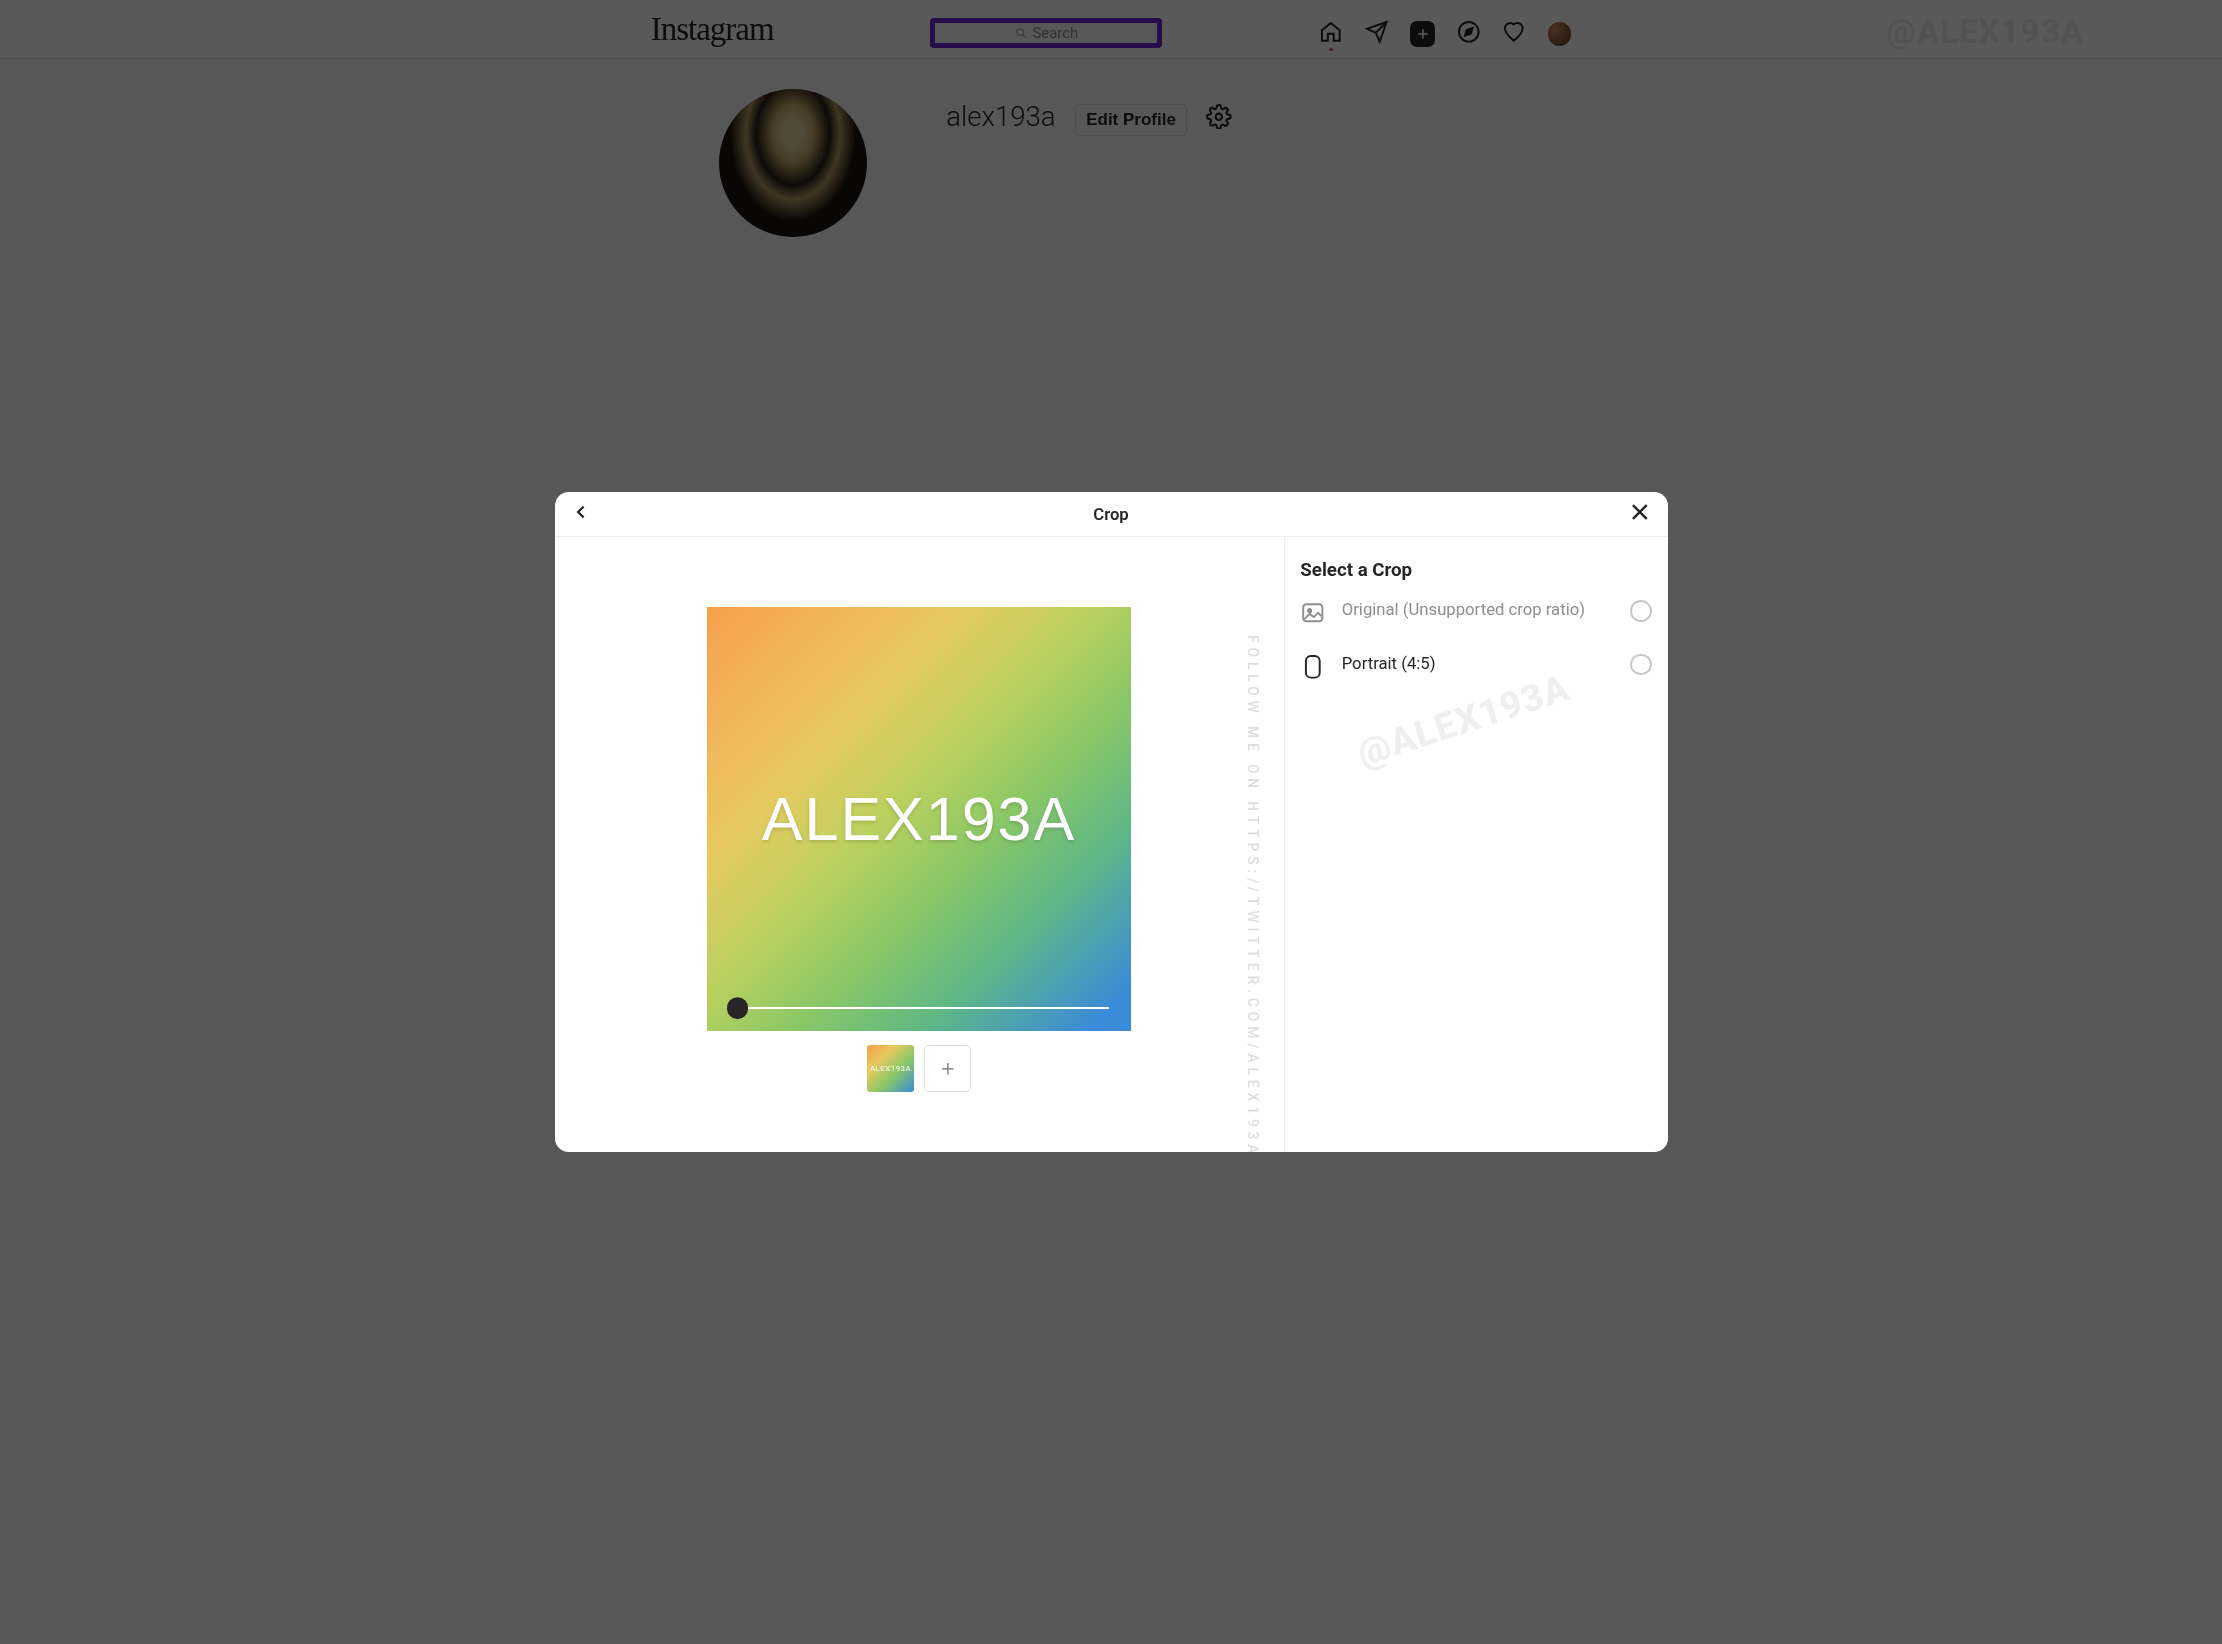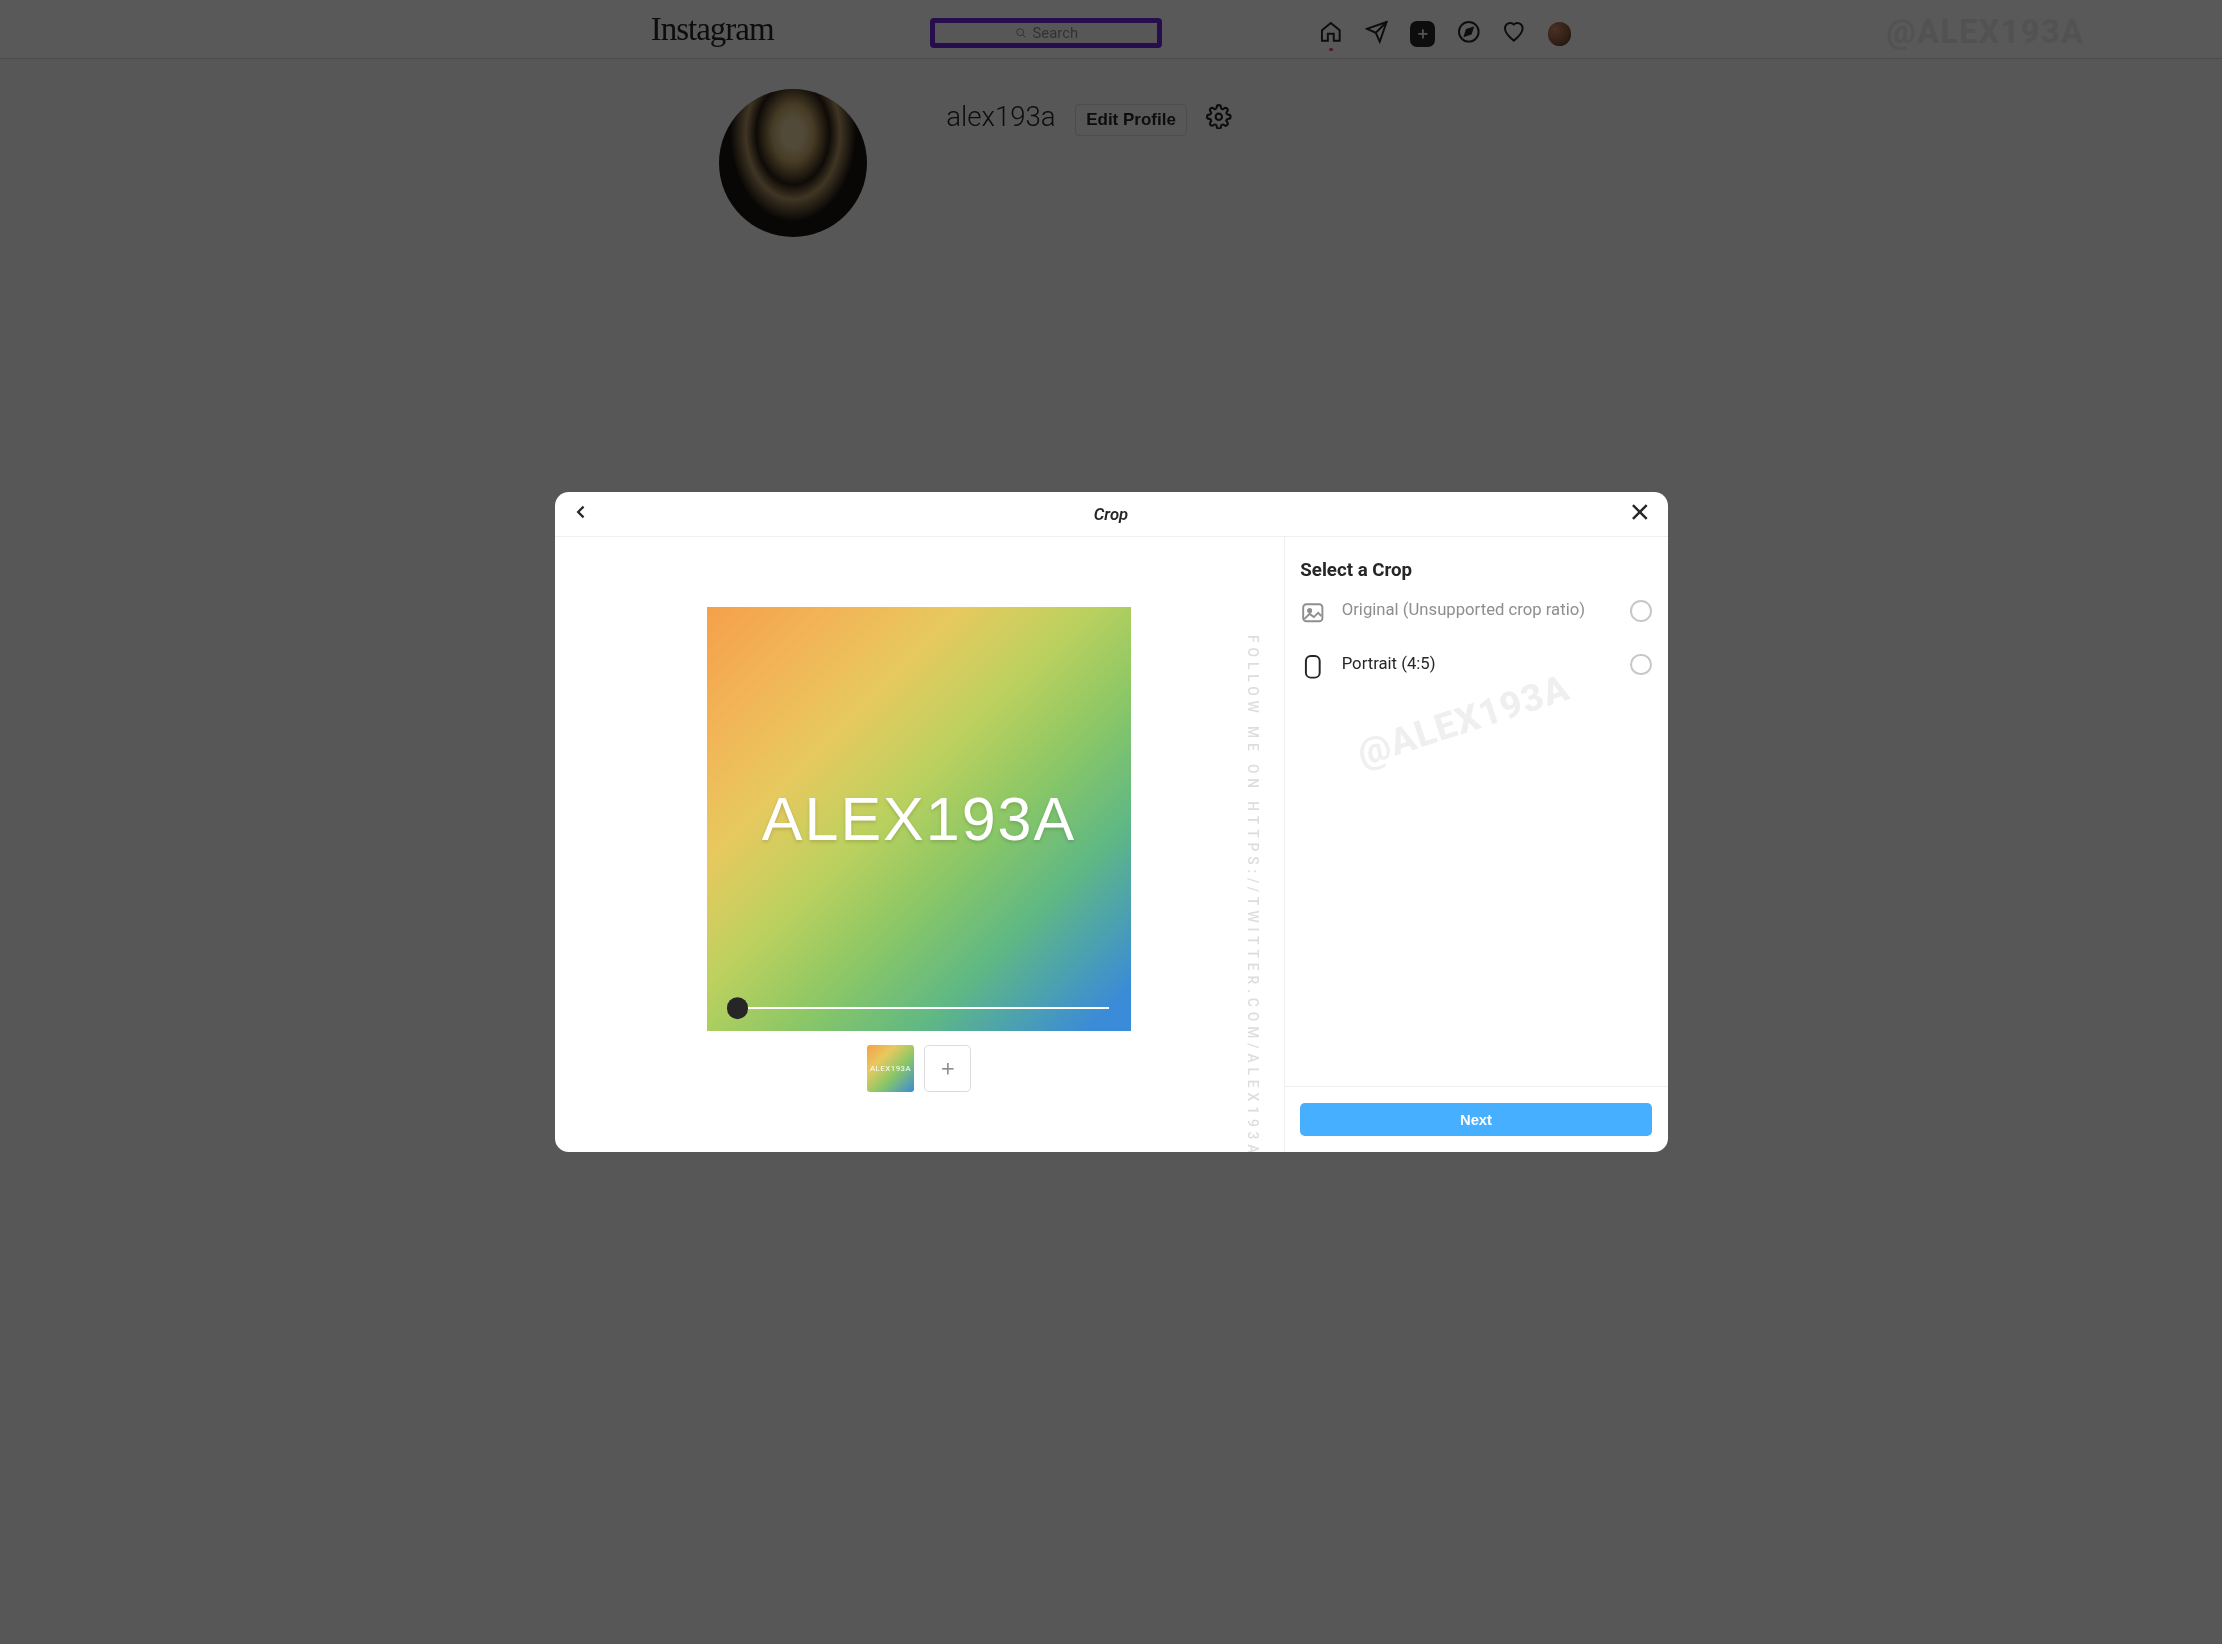--- a/index.html
+++ b/index.html
@@ -118,21 +118,20 @@
     position: relative;
   }
   .modal-header {
     height: 45px;
     border-bottom: 1px solid #efefef;
     display: flex;
     align-items: center;
     justify-content: center;
     position: relative;
     flex-shrink: 0;
-    font-style: italic;
   }
   .modal-title {
     font-size: 16.7px;
     font-weight: 600;
     color: #262626;
   }
   .modal-back {
     position: absolute; left: 15.8px; top: 50%; transform: translateY(-50%);
     cursor: pointer;
   }
@@ -444,23 +443,20 @@
               <svg width="23.6" height="25.6" viewBox="0 0 24 26" fill="none" stroke="#262626" stroke-width="2">
                   <rect x="5" y="2" width="14" height="22" rx="5"></rect>
                 </svg>
             </span>
             <span class="crop-label">Portrait (4:5)</span>
             <span class="radio"></span>
           </div>
 
 
         </div>
-        <div class="crop-footer">
-          <button class="next-btn">Next</button>
-        </div>
       </div>
 
     </div>
 
     <div class="watermark-vert">FOLLOW ME ON HTTPS://TWITTER.COM/ALEX193A</div>
     <div class="watermark-diag">@ALEX193A</div>
 
   </div>
 </div>
 

